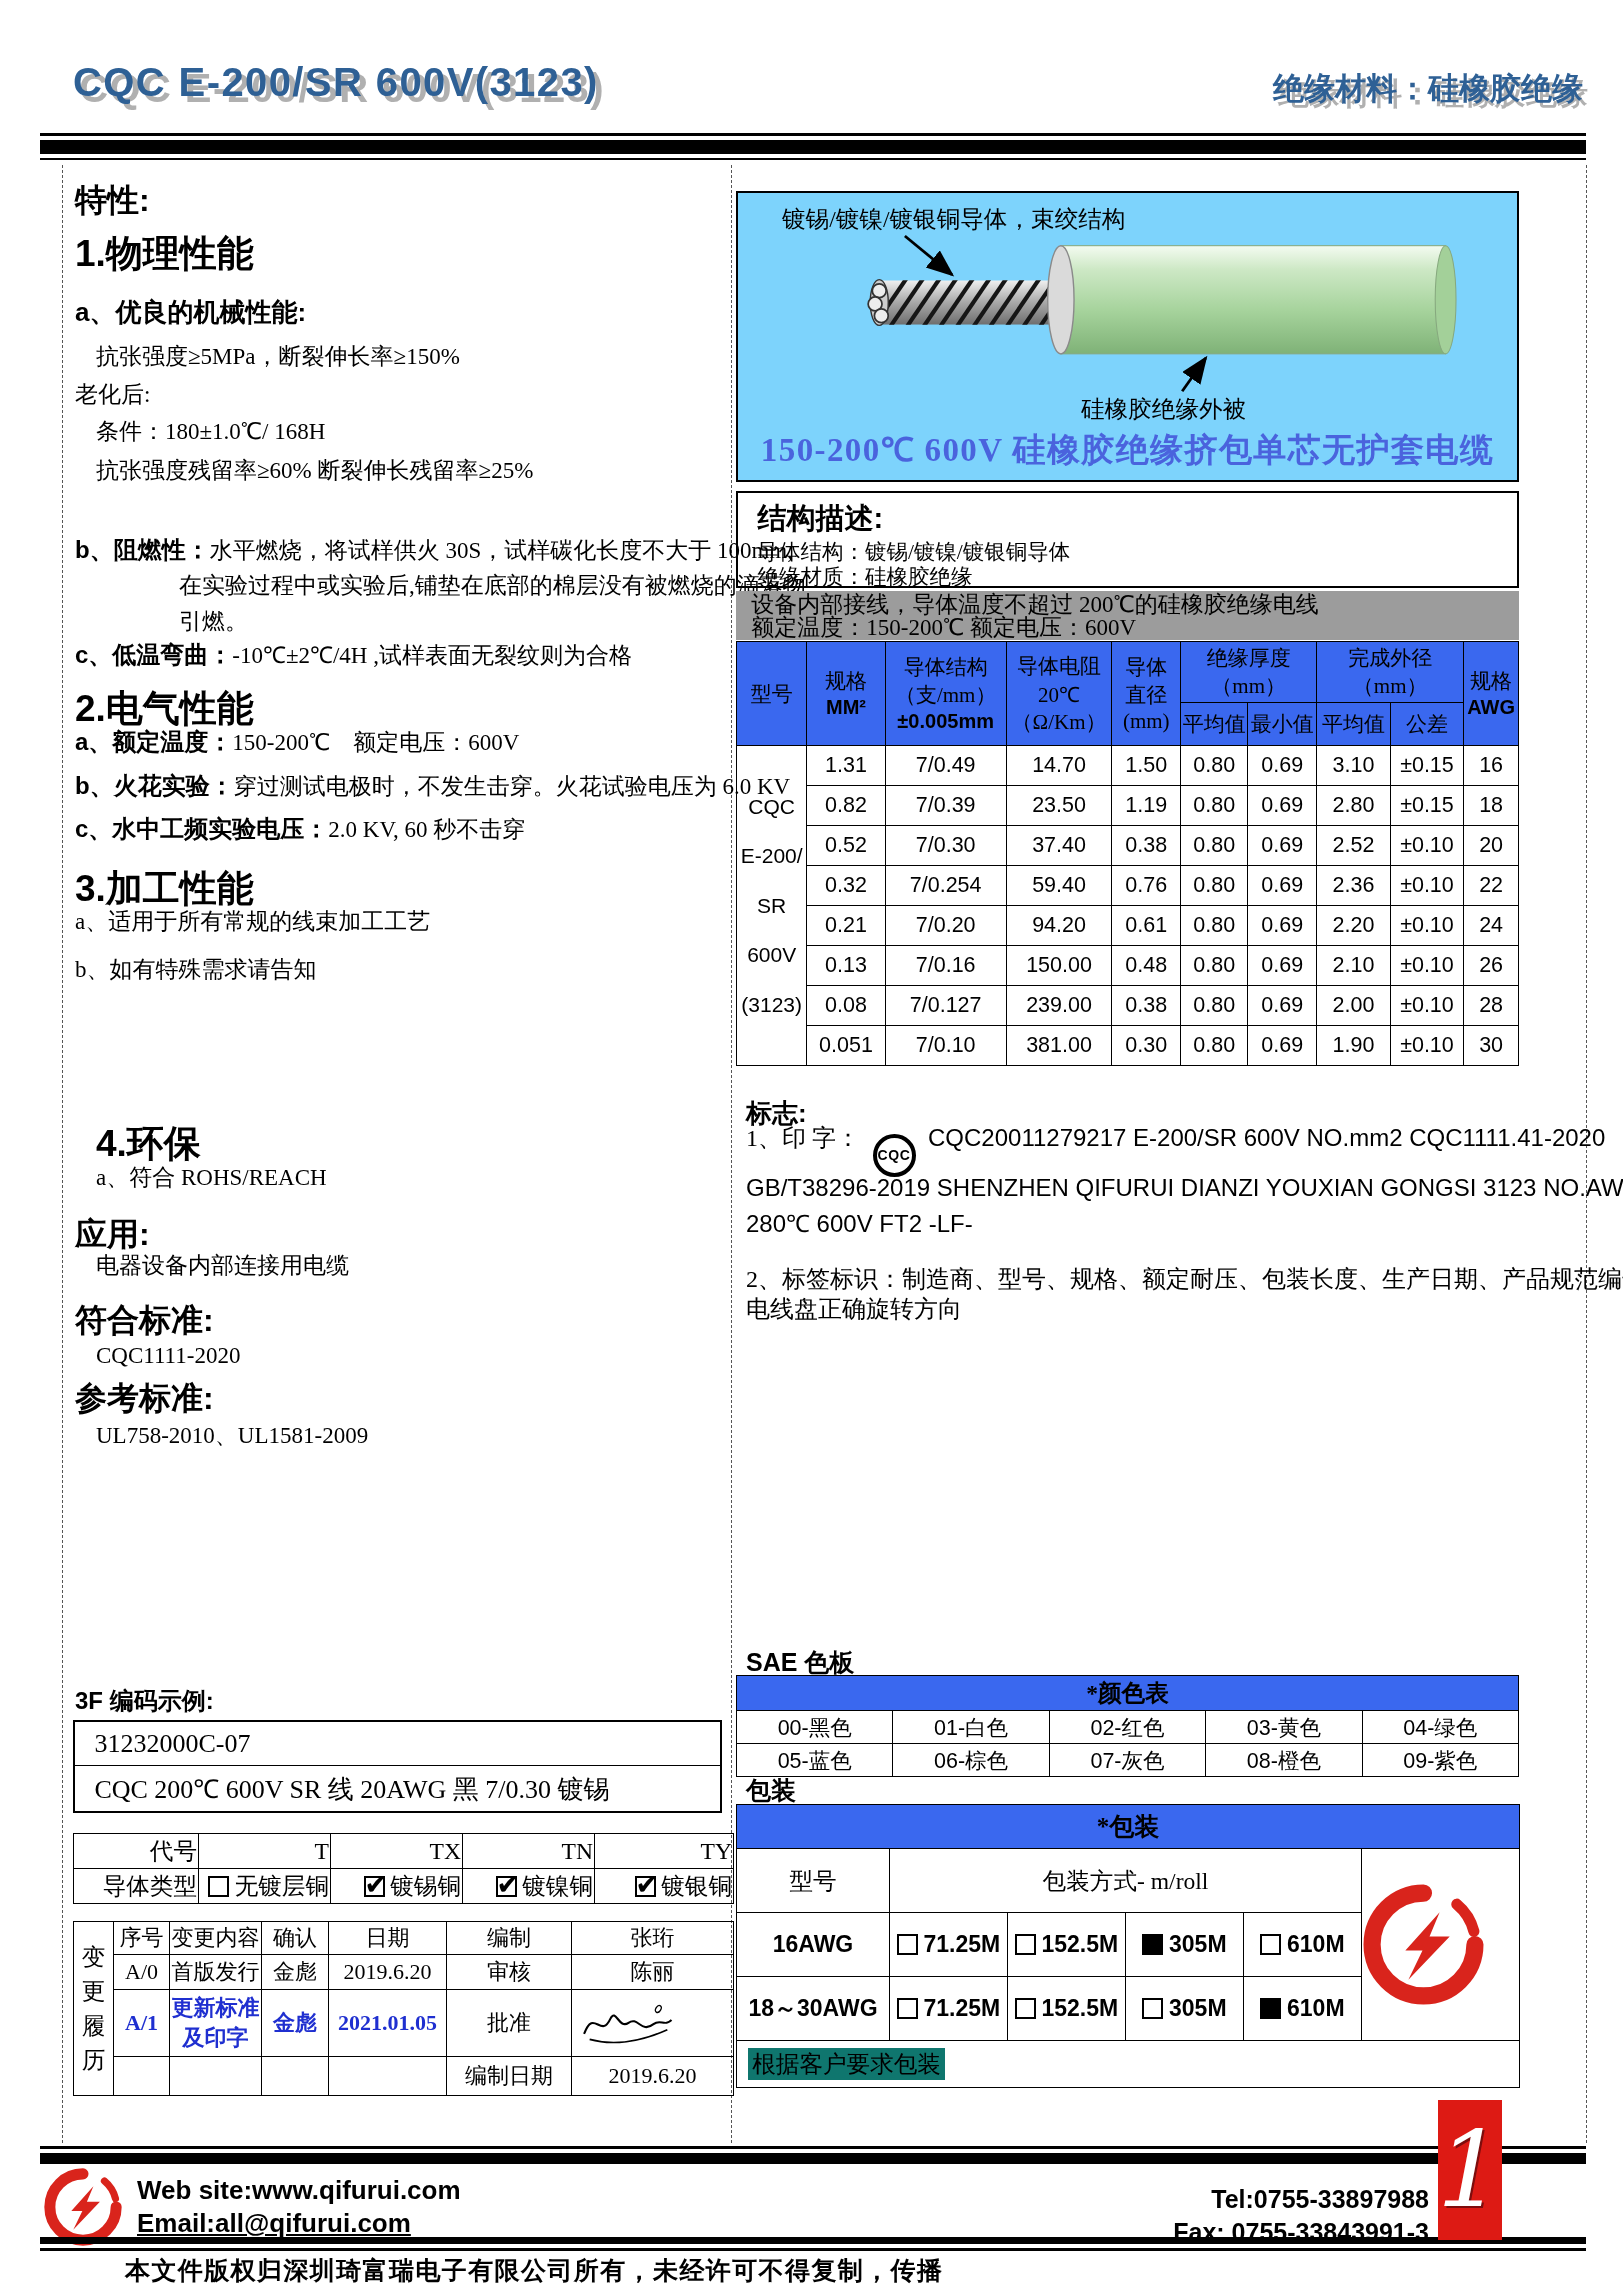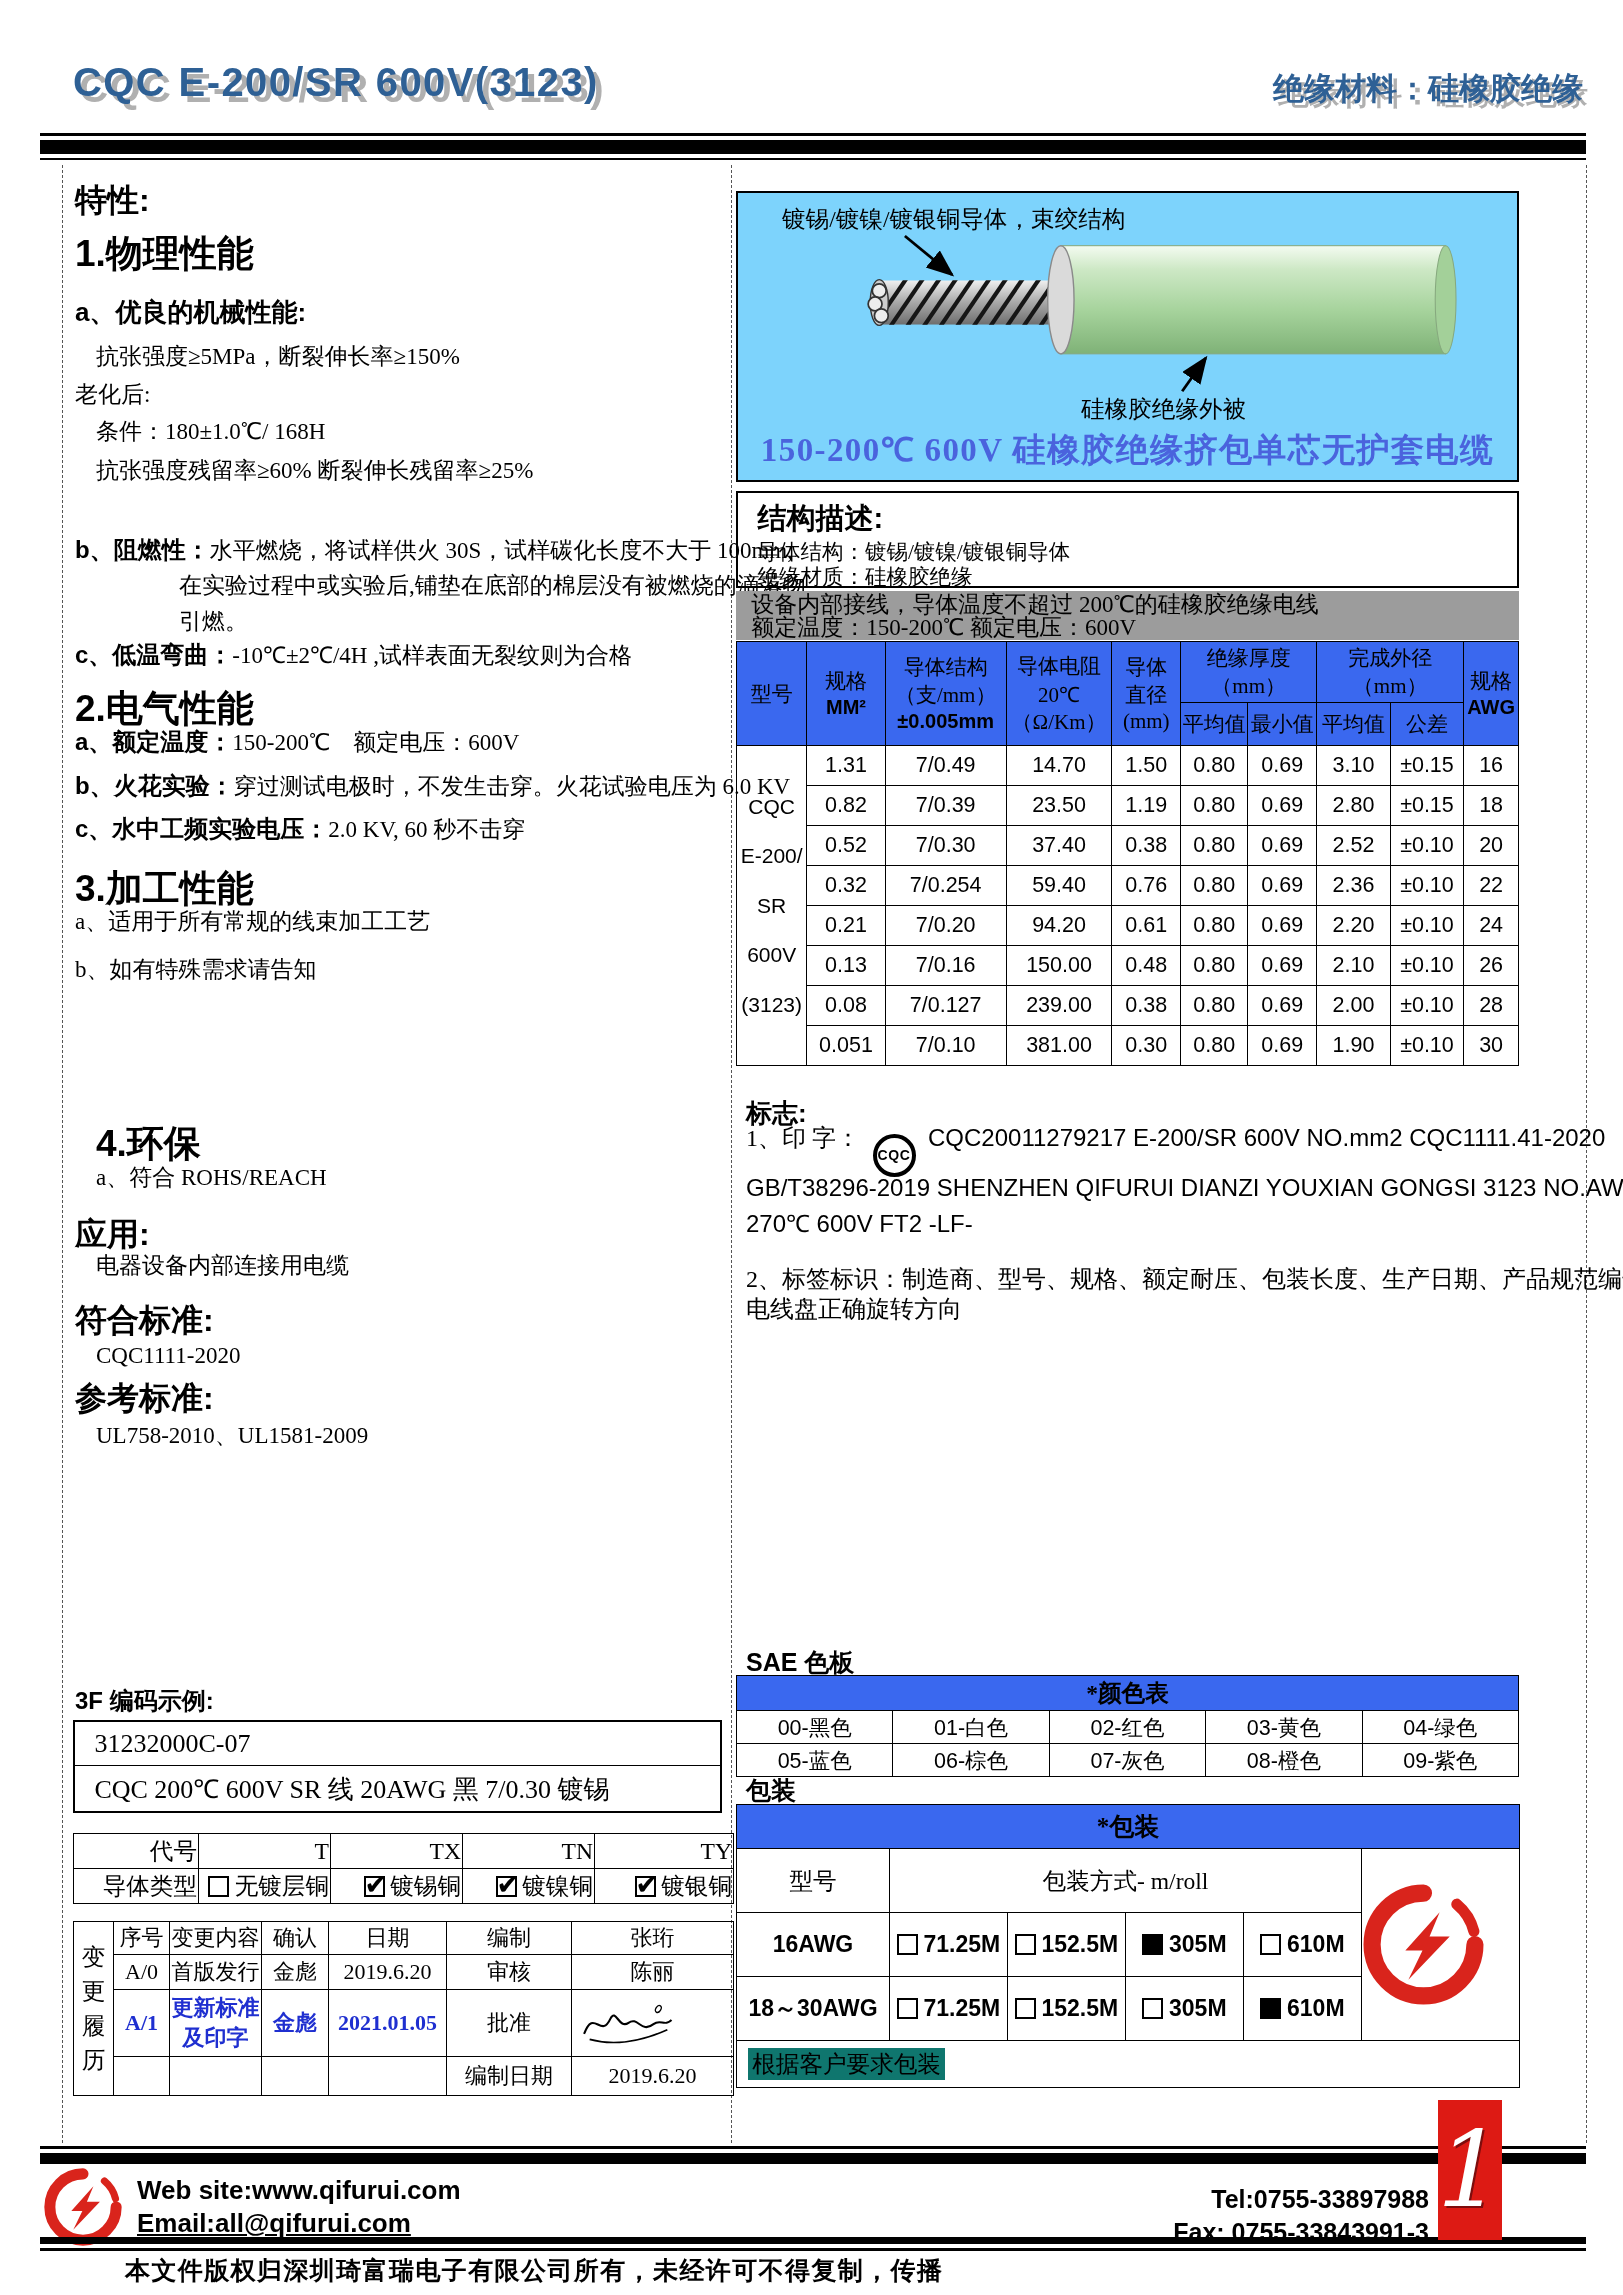--- a/index.html
+++ b/index.html
@@ -417,21 +417,21 @@
   </div>
 
 <div class="abs" id="marking">
   <div class="mk" id="mk-title" style="top:0;">标志:</div>
   <div class="mk" style="top:26px;">
     <span class="mk-cn">1、印 字：</span><span class="cqc-badge">
         <span>CQC</span>
       </span><span class="mk-code">CQC20011279217  E-200/SR  600V  NO.mm2  CQC1111.41-2020</span>
   </div>
   <div class="mk mk-code" style="top:78px;">GB/T38296-2019 SHENZHEN QIFURUI DIANZI YOUXIAN GONGSI      3123 NO.AWG</div>
-  <div class="mk mk-code" style="top:110px;">270℃  600V FT2 -LF-</div>
+  <div class="mk mk-code" style="top:110px;">280℃  600V FT2 -LF-</div>
   <div class="mk mk-cn" style="top:167px;">2、标签标识：制造商、型号、规格、额定耐压、包装长度、生产日期、产品规范编号、</div>
   <div class="mk mk-cn" style="top:197px;">电线盘正确旋转方向</div>
 </div>
 
 <div class="abs" id="sae-title">SAE 色板</div>
 <div class="abs" id="sae-wrap">
     <table class="grid">
       <tbody>
         <tr>
           <td class="tt" colspan="5">*颜色表</td>

